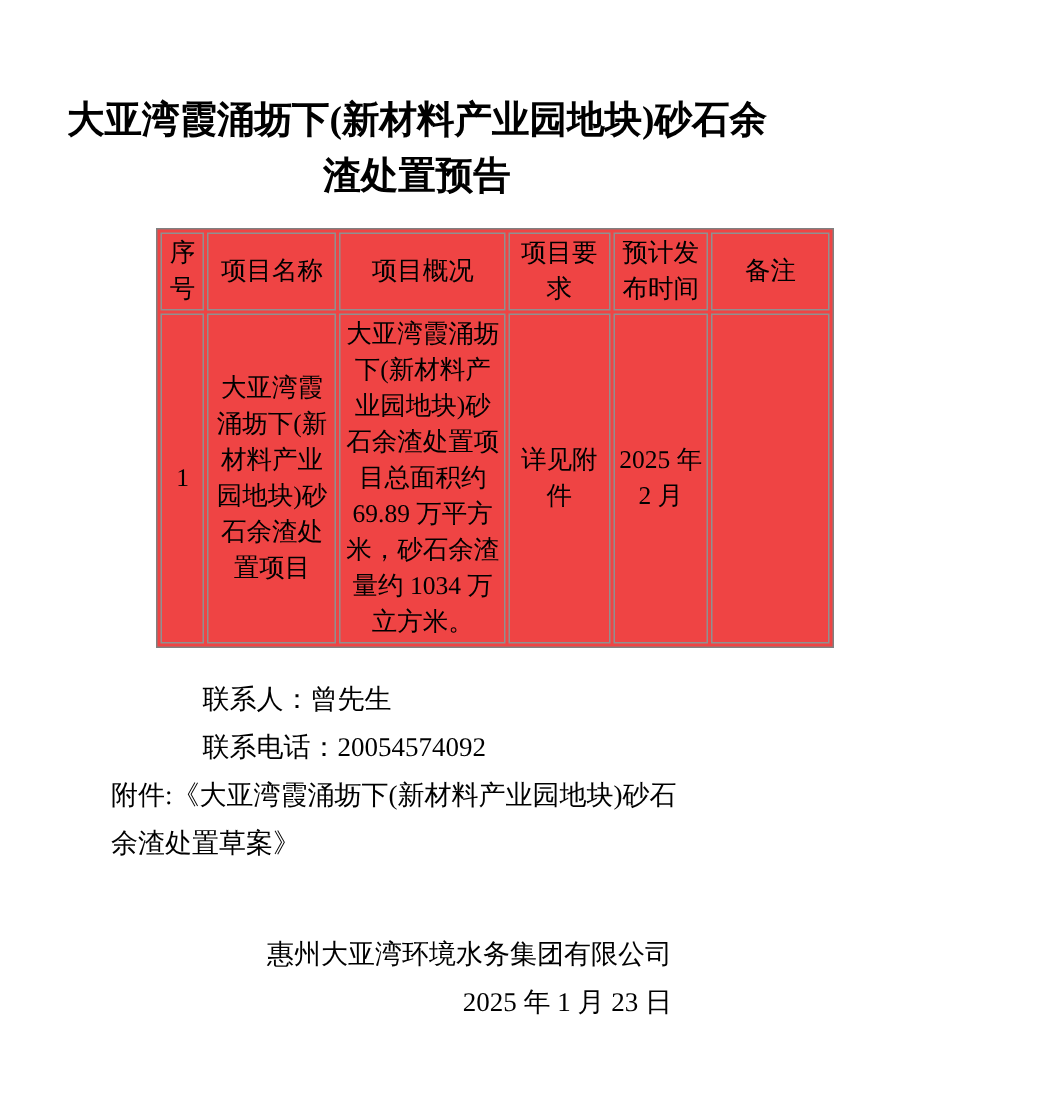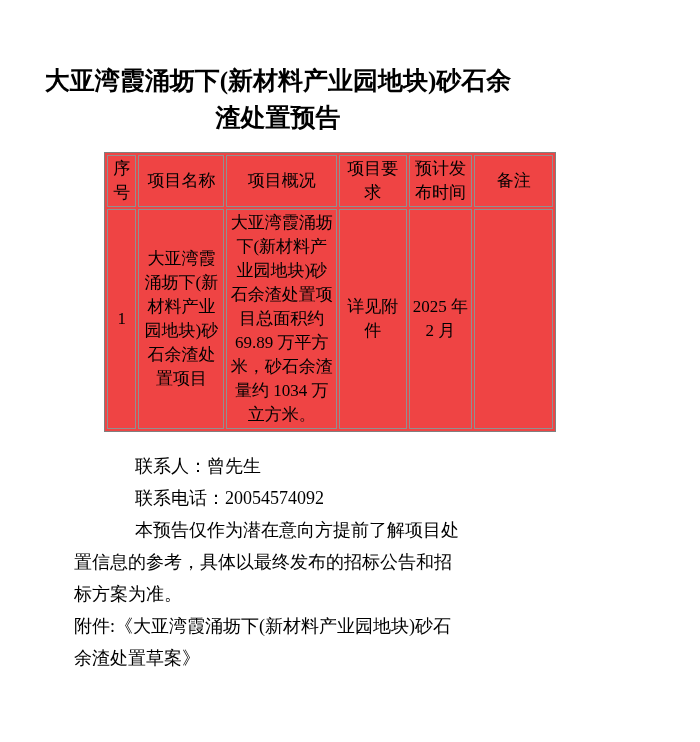--- a/index.html
+++ b/index.html
@@ -112,18 +112,21 @@
         <td>详见附件</td>
         <td>2025 年 2 月</td>
         <td></td>
       </tr>
     </tbody>
   </table>
 
   <div class="body-text">
     <p class="indented">联系人：曾先生</p>
     <p class="indented">联系电话：20054574092</p>
-    <p class="indented">本预告仅作为潜在意向方提前了解项目处置信息的参考，具体以最终发布的招标公告和招标方案为准。</p>
     <p>附件:《大亚湾霞涌坜下(新材料产业园地块)砂石余渣处置草案》</p>
   </div>
 
+  <div class="doc-footer">
+    <p>惠州大亚湾环境水务集团有限公司</p>
+    <p>2025 年 1 月 23 日</p>
+  </div>
 
 </div>
 
 </body></html>

